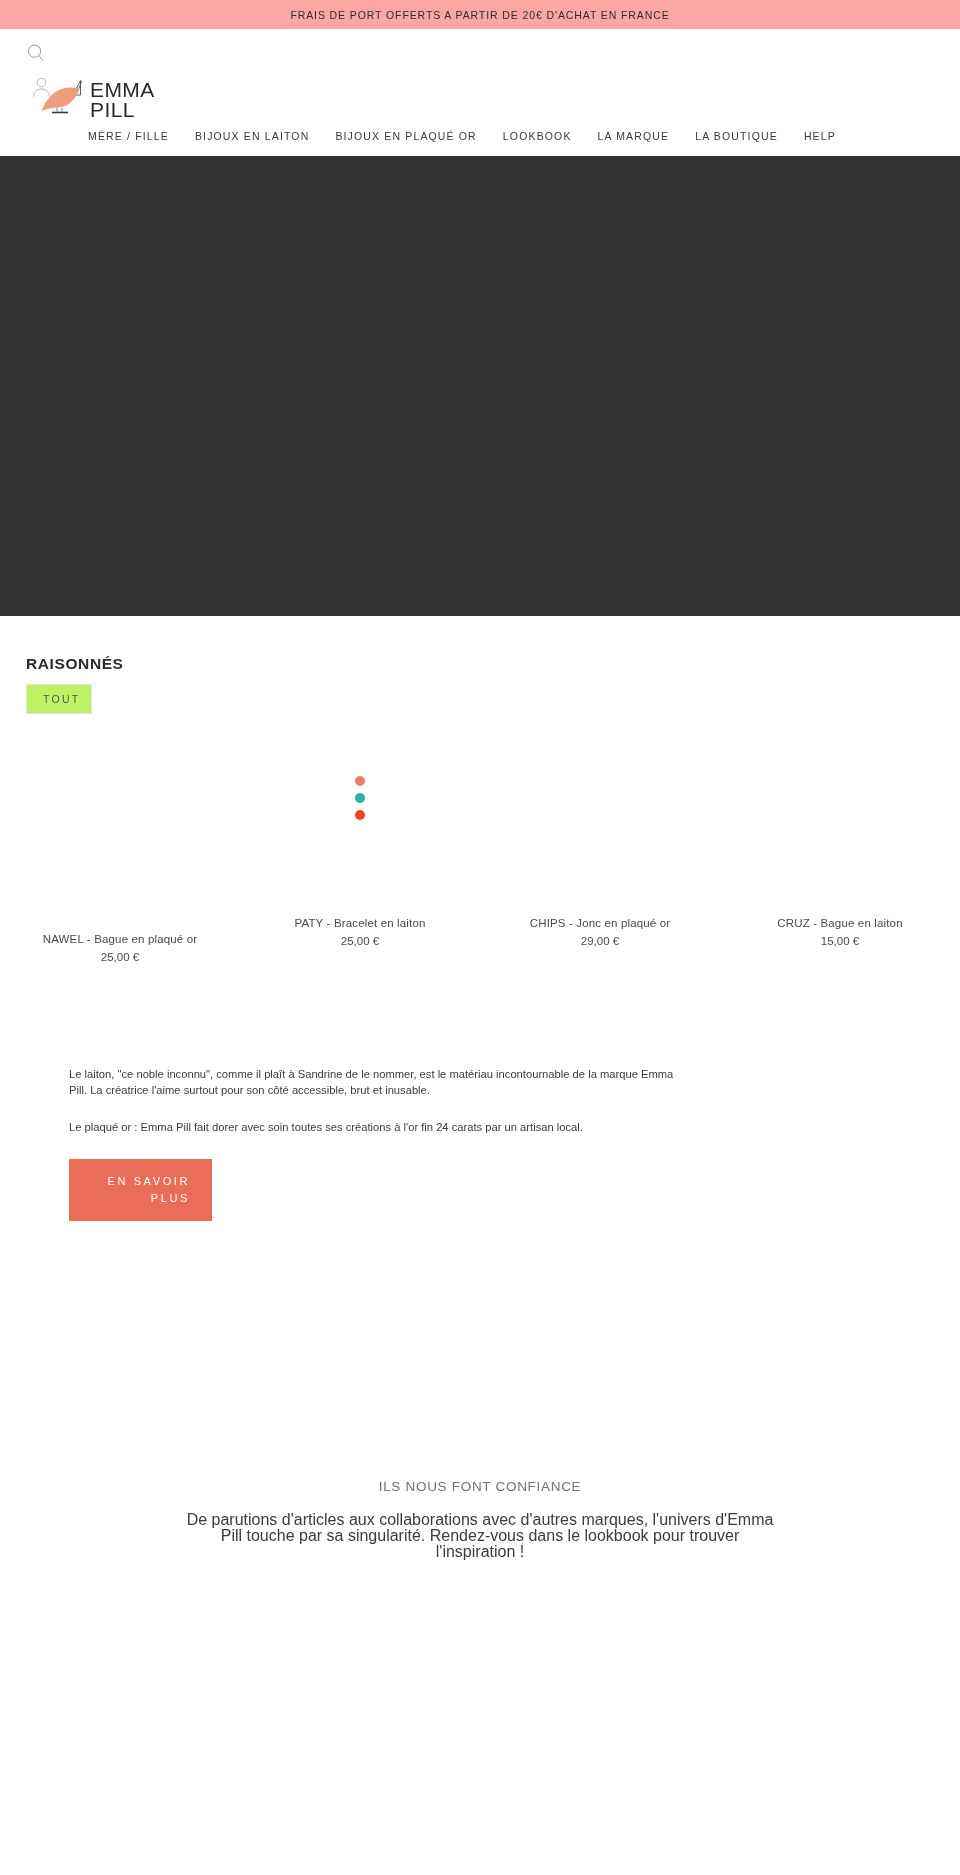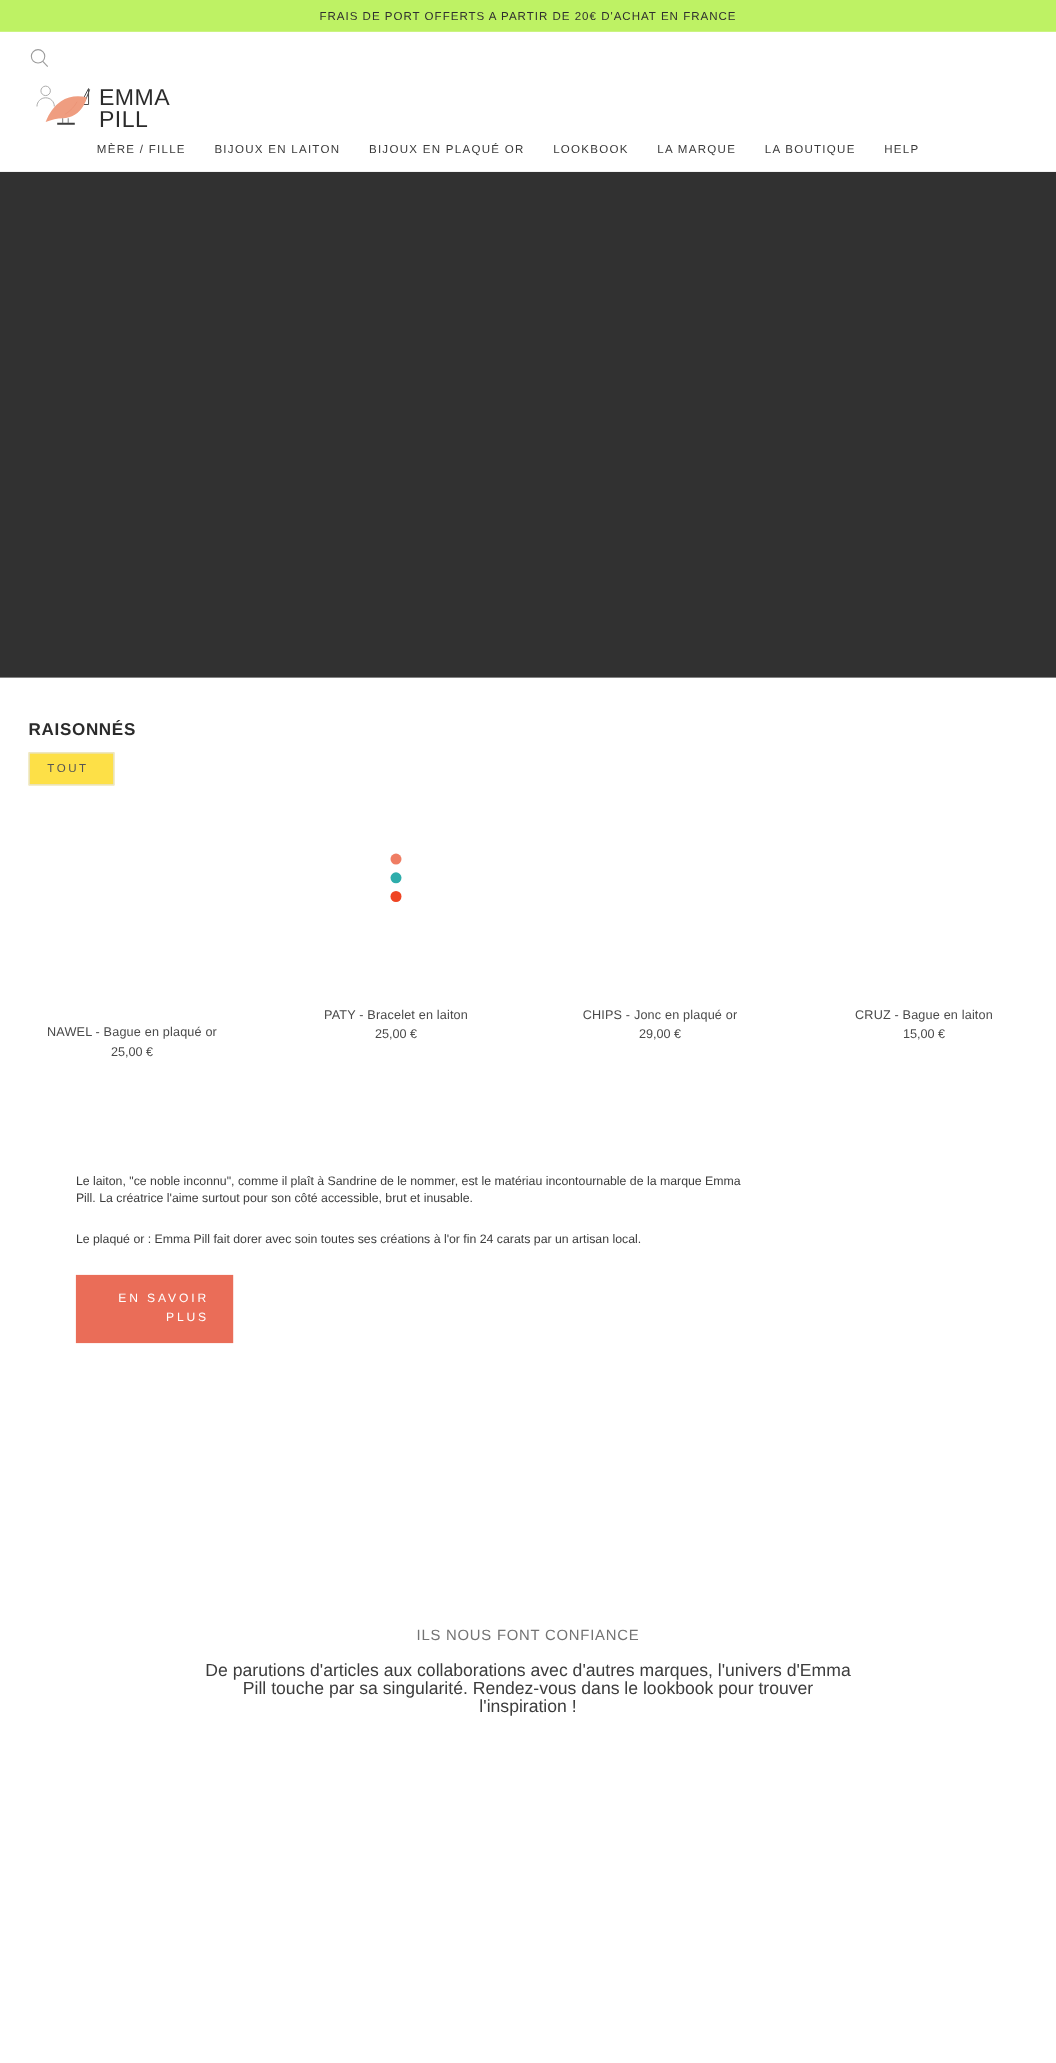--- a/index.html
+++ b/index.html
@@ -60,21 +60,21 @@
     width: 19px;
     height: 22px;
     cursor: pointer;
   }
 
   .brand {
     position: absolute;
     left: 40px;
     top: 43px;
     display: flex;
-    align-items: flex-start;
+    align-items: center;
     text-decoration: none;
   }
   .bird-logo {
     width: 46px;
     height: 42px;
     margin-top: 6px;
     flex: 0 0 auto;
   }
   .brand-name {
     font-size: 21px;
@@ -125,25 +125,25 @@
     color: #2b2b2b;
     padding-left: 26px;
     margin-bottom: 11px;
   }
   .filter-row {
     padding-left: 26px;
   }
   .filter-btn {
     display: inline-block;
     border: 1px solid #e3e3e3;
-    background: #fde047;
+    background: #bef264;
     font-size: 10.5px;
     letter-spacing: 2.3px;
     color: #555555;
-    padding: 8px 22px 8px 16px;
+    padding: 8px 10px 8px 16px;
     font-family: "Liberation Sans", sans-serif;
     cursor: pointer;
   }
 
   
   .product-grid {
     display: flex;
     width: 100%;
     margin-top: 6px;
     position: relative;
@@ -253,21 +253,21 @@
     margin-right: auto;
   }
 
   .spacer-bottom { height: 150px; }
 </style>
 </head>
 <body>
 
 <div class="page">
 
-  <div class="announcement" style="background: #bef264;">
+  <div class="announcement" style="background: #fca5a5;">
     <span class="announcement-text">FRAIS DE PORT OFFERTS A PARTIR DE 20€ D'ACHAT EN FRANCE</span>
   </div>
 
   <header class="header">
 
     <span class="search-icon-wrap">
       <svg width="20" height="20" viewBox="0 0 20 20" fill="none">
         <circle cx="8.6" cy="8.2" r="6.1" stroke="#9b9b9b" stroke-width="1"></circle>
         <line x1="12.9" y1="12.7" x2="17.4" y2="17.6" stroke="#9b9b9b" stroke-width="1"></line>
       </svg>

